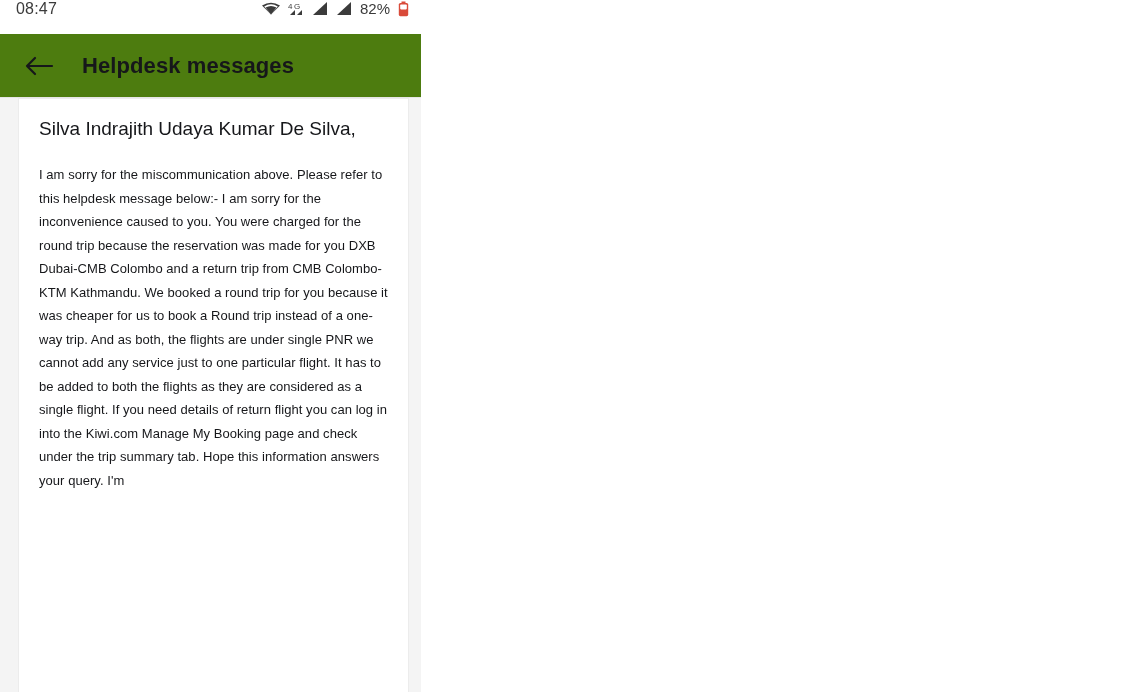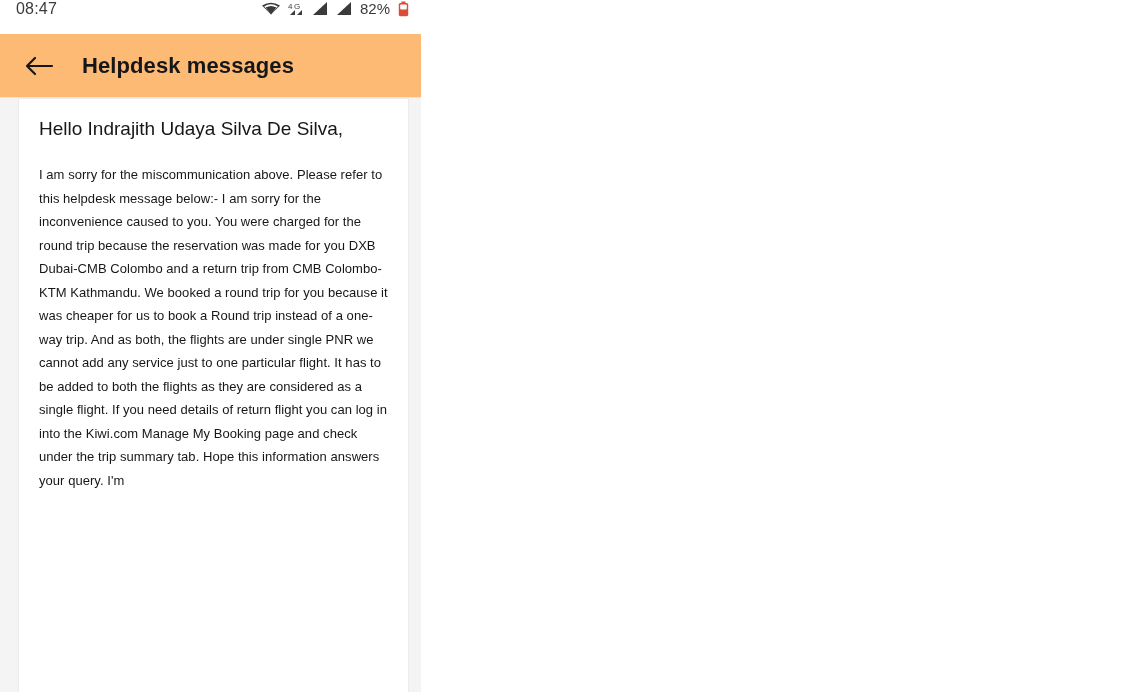--- a/index.html
+++ b/index.html
@@ -46,21 +46,21 @@
   .battery-pct {
     font-size: 15px;
     color: #3b3b3b;
     margin-right: 1px;
   }
   
   .appbar {
     height: 63px;
     display: flex;
     align-items: center;
-    background: #fdba74;
+    background: #4d7c0f;
     padding-left: 18px;
     box-sizing: border-box;
   }
   .back-btn {
     width: 42px;
     height: 42px;
     display: flex;
     align-items: center;
     justify-content: center;
     cursor: pointer;
@@ -183,19 +183,19 @@
       <svg width="30" height="22" viewBox="0 0 30 22">
         <path d="M28 11 L3 11 M11 3 L3 11 L11 19" stroke="#16171a" stroke-width="2.2" fill="none" stroke-linecap="round" stroke-linejoin="round"></path>
       </svg>
     </div>
     <div class="appbar-title">Helpdesk messages</div>
   </div>
   <div class="appbar-shadow"></div>
 
   <div class="content">
     <div class="card">
-      <div class="msg-greeting">Hello Indrajith Udaya Silva De Silva,</div>
+      <div class="msg-greeting">Silva Indrajith Udaya Kumar De Silva,</div>
       <div class="msg-body">I am sorry for the miscommunication above. Please refer to this helpdesk message below:- I am sorry for the inconvenience caused to you. You were charged for the round trip because the reservation was made for you DXB Dubai-CMB Colombo and a return trip from CMB Colombo-KTM Kathmandu. We booked a round trip for you because it was cheaper for us to book a Round trip instead of a one-way trip. And as both, the flights are under single PNR we cannot add any service just to one particular flight. It has to be added to both the flights as they are considered as a single flight. If you need details of return flight you can log in into the Kiwi.com Manage My Booking page and check under the trip summary tab. Hope this information answers your query. I'm</div>
     </div>
 
   </div>
 
 </div>
 
 </body></html>

